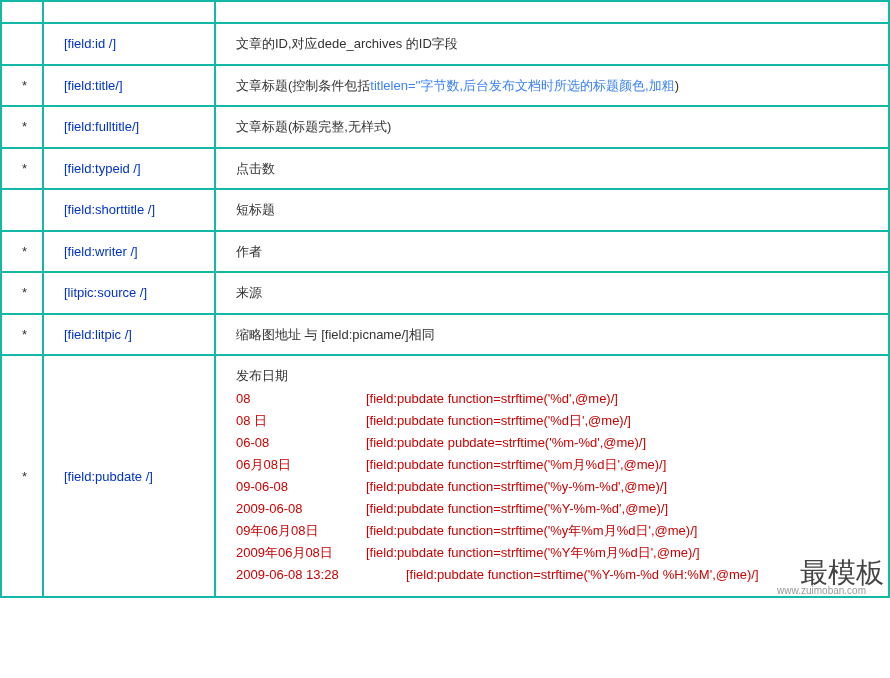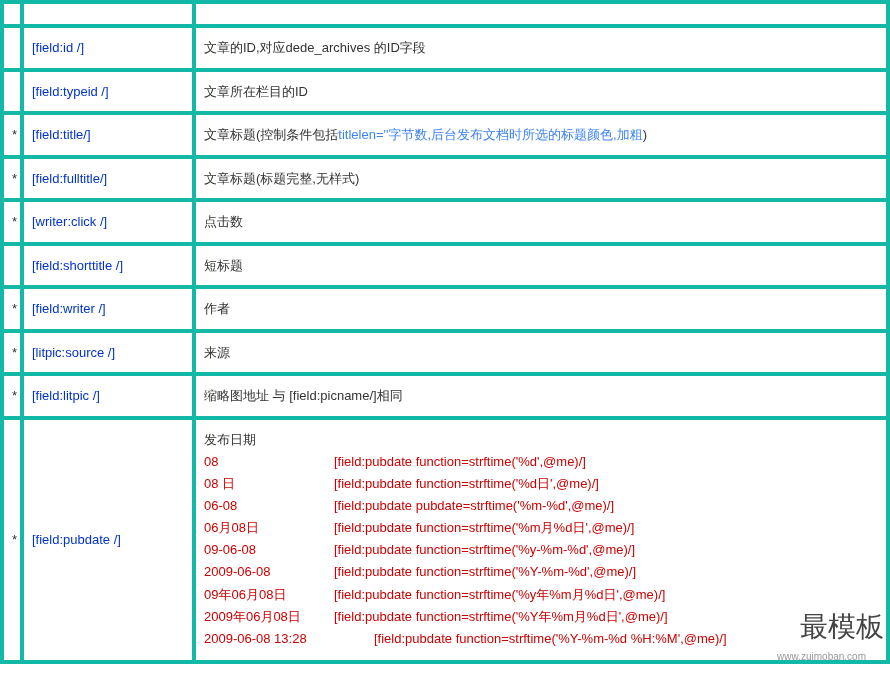--- a/index.html
+++ b/index.html
@@ -14,22 +14,22 @@
       background: #fff;
       width: 890px;
       position: relative;
     }
     table.main {
       border-collapse: collapse;
       width: 100%;
       table-layout: fixed;
     }
     table.main td {
-      border: 4px solid #14b8a6;
-      padding: 10px 8px;
+      border: 2px solid #14b8a6;
+      padding: 10px 20px;
       vertical-align: middle;
       word-break: break-all;
     }
     td.ast {
       width: 18px;
       text-align: center;
       font-size: 13px;
       color: #333;
     }
     td.field {
@@ -61,21 +61,21 @@
     td.pubdate-cell {
       padding: 8px 8px;
     }
     .pub-title {
       color: #333;
       margin-bottom: 2px;
     }
     .watermark {
       position: absolute;
       right: 6px;
-      bottom: 18px;
+      bottom: 6px;
       font-size: 28px;
       color: #444;
       font-family: "SimSun", serif;
       font-weight: 500;
       pointer-events: none;
     }
     .watermark-sub {
       position: absolute;
       right: 24px;
       bottom: 2px;
@@ -99,43 +99,38 @@
       <td class="field"></td>
       <td class="desc"></td>
     </tr>
 
     <tr>
       <td class="ast"></td>
       <td class="field">[field:id /]</td>
       <td class="desc">文章的ID,对应dede_archives 的ID字段</td>
     </tr>
 
-    <tr>
-      <td class="ast"></td>
-      <td class="field">[field:typeid /]</td>
-      <td class="desc">文章所在栏目的ID</td>
-    </tr>
 
     <tr>
       <td class="ast">*</td>
       <td class="field">[field:title/]</td>
       <td class="desc">
         <span>文章标题(控制条件包括</span><span class="red">titlelen=''字节数,后台发布文档时所选的标题颜色,加粗</span><span>)</span>
       </td>
     </tr>
 
     <tr>
       <td class="ast">*</td>
       <td class="field">[field:fulltitle/]</td>
       <td class="desc">文章标题(标题完整,无样式)</td>
     </tr>
 
     <tr>
       <td class="ast">*</td>
-      <td class="field">[writer:click /]</td>
+      <td class="field">[field:typeid /]</td>
       <td class="desc">点击数</td>
     </tr>
 
     <tr>
       <td class="ast"></td>
       <td class="field">[field:shorttitle /]</td>
       <td class="desc">短标题</td>
     </tr>
 
     <tr>

